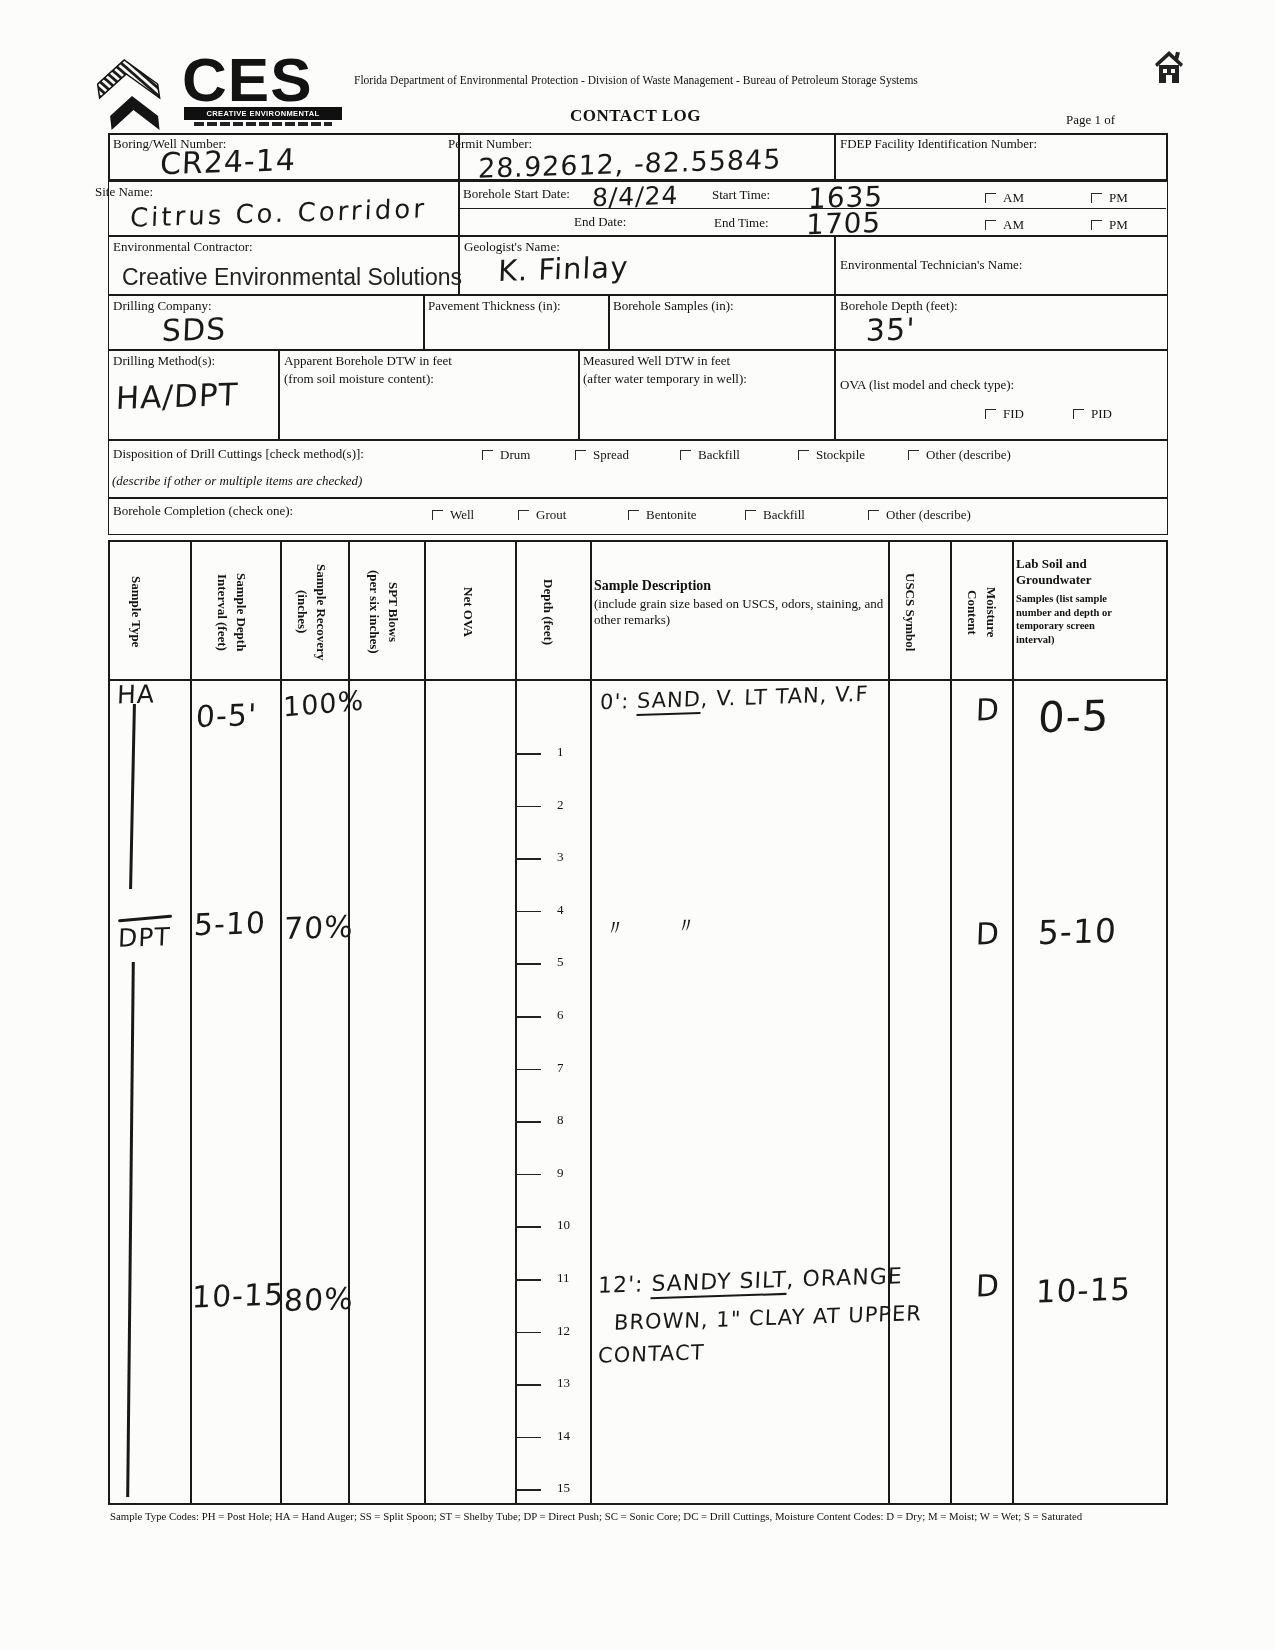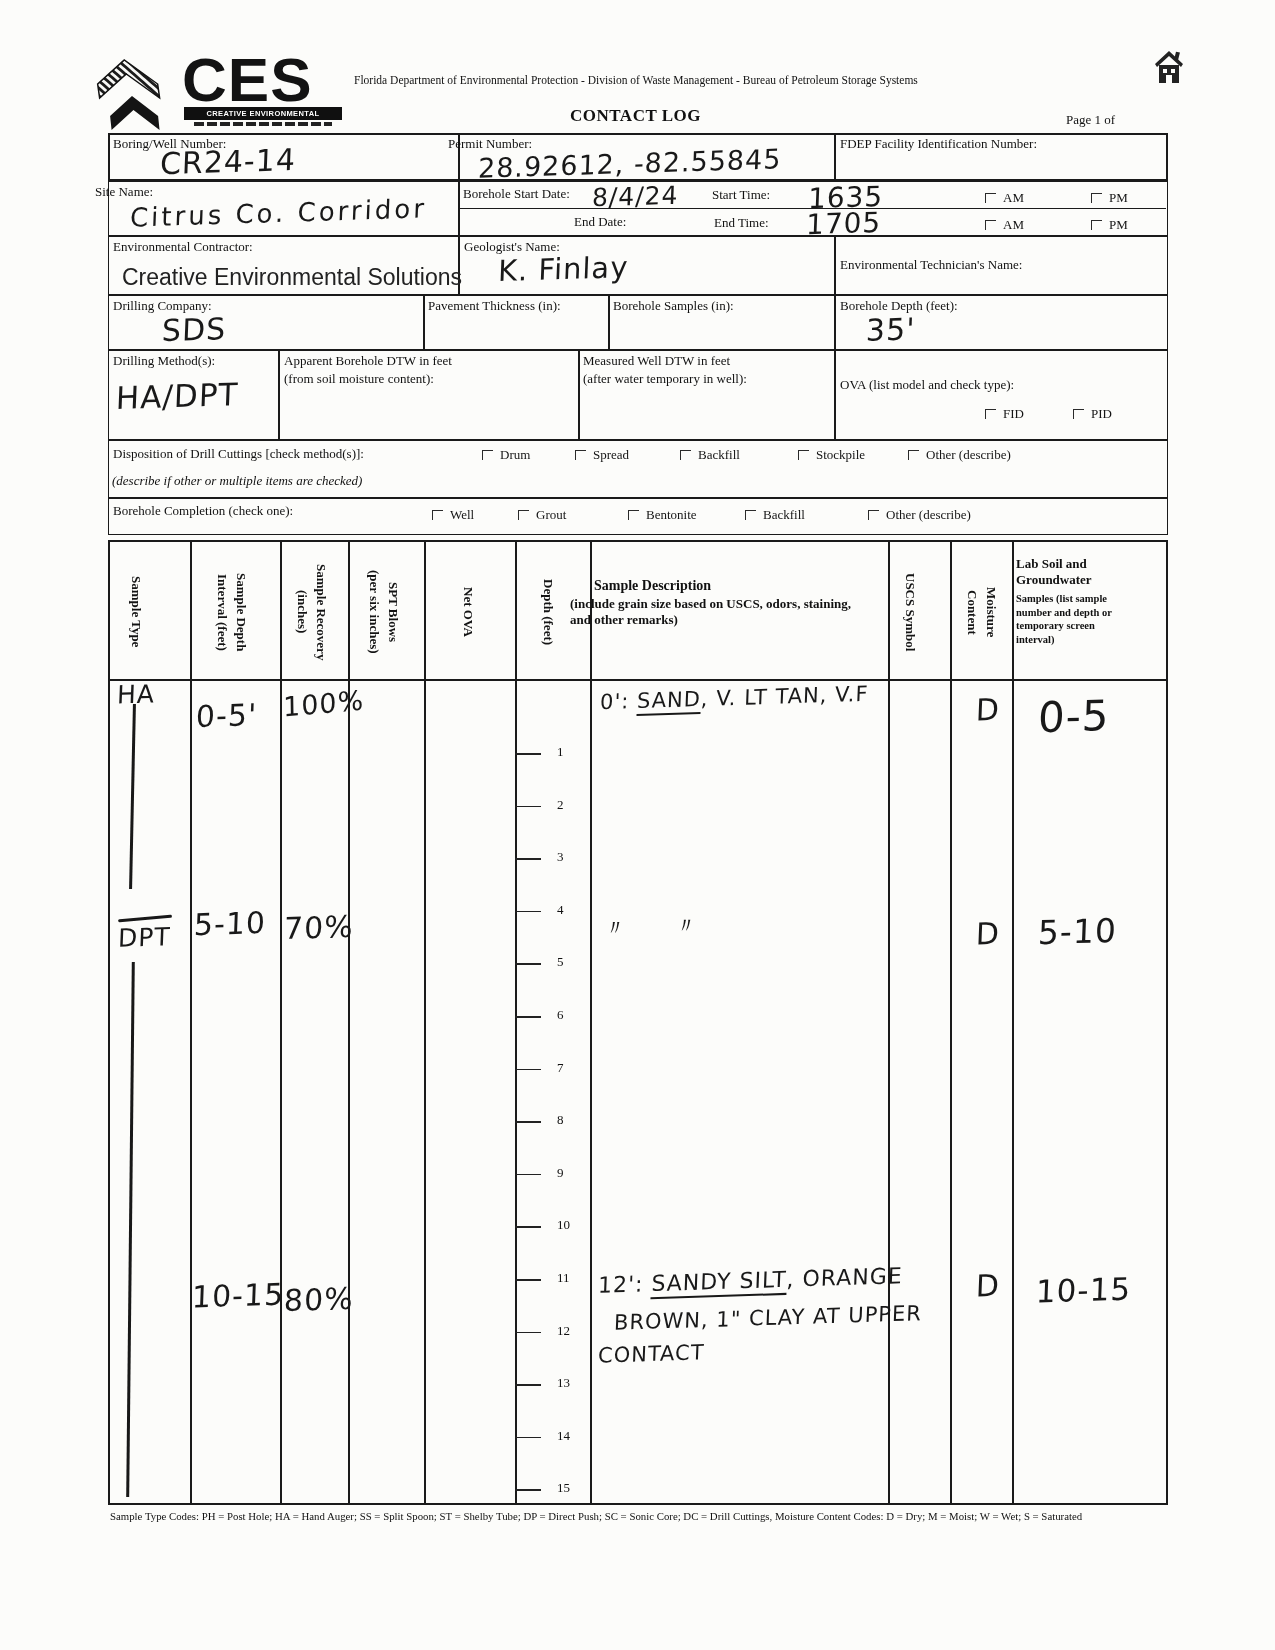--- a/index.html
+++ b/index.html
@@ -158,21 +158,21 @@
 (inches)</div>
   <div class="vtext" style="left:364px;top:553px;height:118px;">SPT Blows
 (per six inches)</div>
   <div class="vtext" style="left:458px;top:553px;height:118px;">Net OVA</div>
   <div class="vtext" style="left:538px;top:553px;height:118px;">Depth (feet)</div>
   <div class="vtext" style="left:900px;top:553px;height:118px;">USCS Symbol</div>
   <div class="vtext" style="left:962px;top:553px;height:118px;">Moisture
 Content</div>
 
   <div class="lbl hdr-c" style="left:594px;top:578px;width:290px;white-space:normal;font-weight:bold;font-size:14px;">Sample Description</div>
-  <div class="lbl hdr-c" style="left:570px;top:596px;width:290px;white-space:normal;font-weight:bold;font-size:13px;line-height:1.25;">(include grain size based on USCS, odors, staining, and other remarks)</div>
+  <div class="lbl hdr-c" style="left:594px;top:596px;width:290px;white-space:normal;font-weight:normal;font-size:13px;line-height:1.25;">(include grain size based on USCS, odors, staining, and other remarks)</div>
   <div class="lbl hdr-c" style="left:1016px;top:556px;width:148px;white-space:pre-line;font-weight:bold;font-size:13px;line-height:1.25;">Lab Soil and
 Groundwater</div>
   <div class="lbl hdr-c" style="left:1016px;top:592px;width:148px;white-space:pre-line;font-weight:bold;font-size:10.5px;line-height:1.3;">Samples (list sample
 number and depth or
 temporary screen
 interval)</div>
 
   <div class="abs" style="left:515px;top:680px;width:75px;height:825px;">
       <div class="tick-line" style="top: 73px;"></div>
       <div class="tick-num" style="top: 64px;">1</div>

